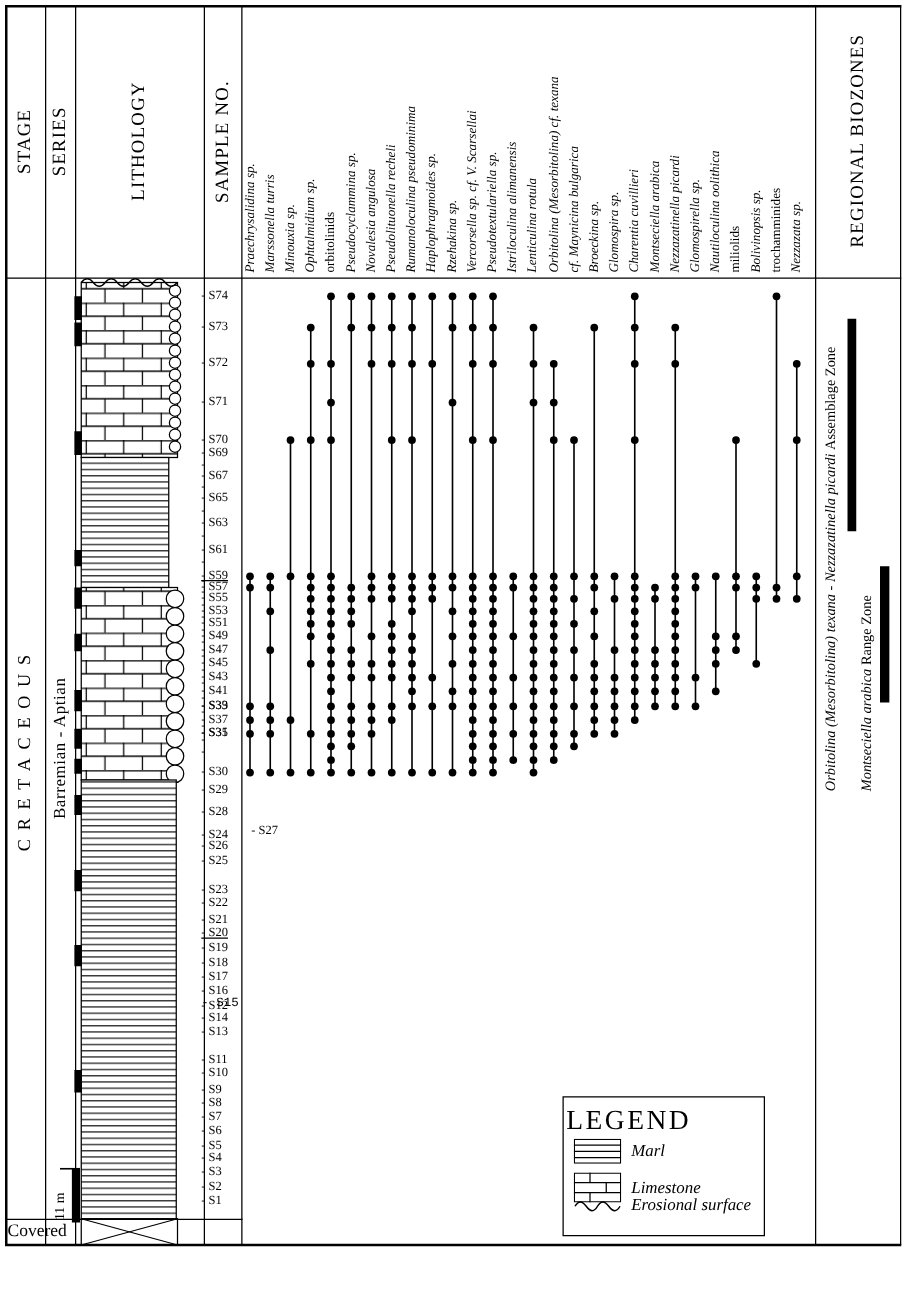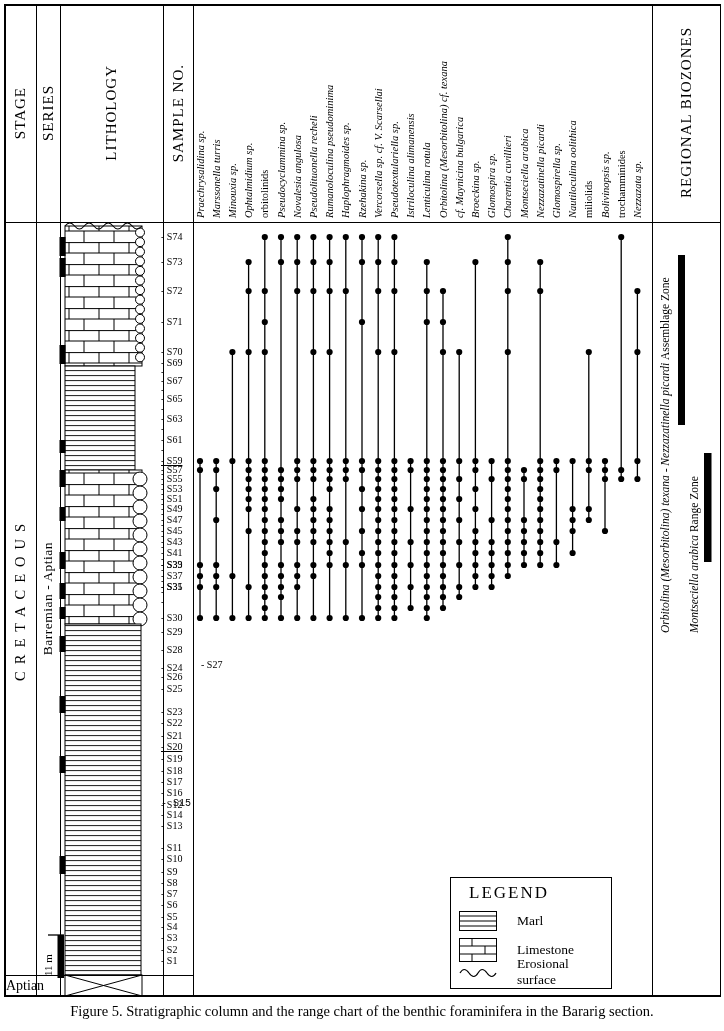--- a/index.html
+++ b/index.html
@@ -7,22 +7,22 @@
        font-family:"Liberation Serif","DejaVu Serif",serif;color:#000;overflow:hidden;}
   .bl{position:absolute;background:#000;}
   .hcell{position:absolute;display:flex;align-items:center;justify-content:center;}
   .vlabel{writing-mode:vertical-rl;transform:rotate(180deg);font-size:15px;white-space:nowrap;letter-spacing:1px;}
   .vrot{position:absolute;transform:rotate(-90deg);transform-origin:0 0;white-space:nowrap;}
   .sp-label{font-size:10.5px;line-height:12px;}
   .it{font-style:italic;}
   #sample-ticks .tick{position:absolute;left:0;font-size:10px;line-height:10px;white-space:nowrap;}
   #chart-svg{position:absolute;left:0;top:0;}
   #legend-box{position:absolute;left:450px;top:877px;width:160px;height:110px;border:1.5px solid #000;background:#fff;}
-  #legend-title{position:absolute;left:18px;top:5px;font-size:17px;letter-spacing:2px;}
-  .leg-row{position:absolute;left:8px;display:flex;align-items:center;gap:20px;}
+  #legend-title{position:absolute;left:2px;top:5px;font-size:22px;letter-spacing:2px;}
+  .leg-row{position:absolute;left:8px;display:flex;align-items:center;gap:8px;font-style:italic;}
   .leg-label{font-size:13.5px;}
   #covered-cell{position:absolute;left:6px;top:976px;width:54px;height:19px;display:flex;align-items:center;font-size:14px;}
   #caption{position:absolute;left:0;top:1003px;width:724px;text-align:center;font-size:14.5px;}
   .biozone-label{font-size:11.5px;}
   #scale-label{font-size:11px;}
 </style>
 </head>
 <body>
 
 <div id="fig">
@@ -572,21 +572,21 @@
 
   <div class="vrot biozone-label" style="left:659px;top:633px">
     <span class="it">Orbitolina (Mesorbitolina) texana - Nezzazatinella picardi</span>&nbsp;<span>Assemblage Zone</span>
   </div>
   <div class="vrot biozone-label" style="left:688px;top:633px">
     <span class="it">Montseciella arabica</span>&nbsp;<span>Range Zone</span>
   </div>
 
   <div class="vrot" id="scale-label" style="left:42px;top:976px">11 m</div>
 
-  <div id="covered-cell">Aptian</div>
+  <div id="covered-cell">Covered</div>
 
   <div id="legend-box">
     <div id="legend-title">LEGEND</div>
     <div class="leg-row" style="top:33px">
       <svg width="38" height="20">
         <rect x="0.5" y="0.5" width="37" height="19" fill="#fff" stroke="#000"></rect>
         <line x1="0" y1="5" x2="38" y2="5" stroke="#000"></line>
         <line x1="0" y1="10" x2="38" y2="10" stroke="#000"></line>
         <line x1="0" y1="15" x2="38" y2="15" stroke="#000"></line>
       </svg>
@@ -604,14 +604,13 @@
       <span class="leg-label">Limestone</span>
     </div>
     <div class="leg-row" style="top:78px">
       <svg width="38" height="12">
         <path d="M1,7 q4,-7 9,0 t9,0 t9,0 t9,0" fill="none" stroke="#000" stroke-width="1.2"></path>
       </svg>
       <span class="leg-label">Erosional surface</span>
     </div>
   </div>
 
-  <div id="caption">Figure 5. Stratigraphic column and the range chart of the benthic foraminifera in the Bararig section.</div>
 </div>
 
 </body></html>

